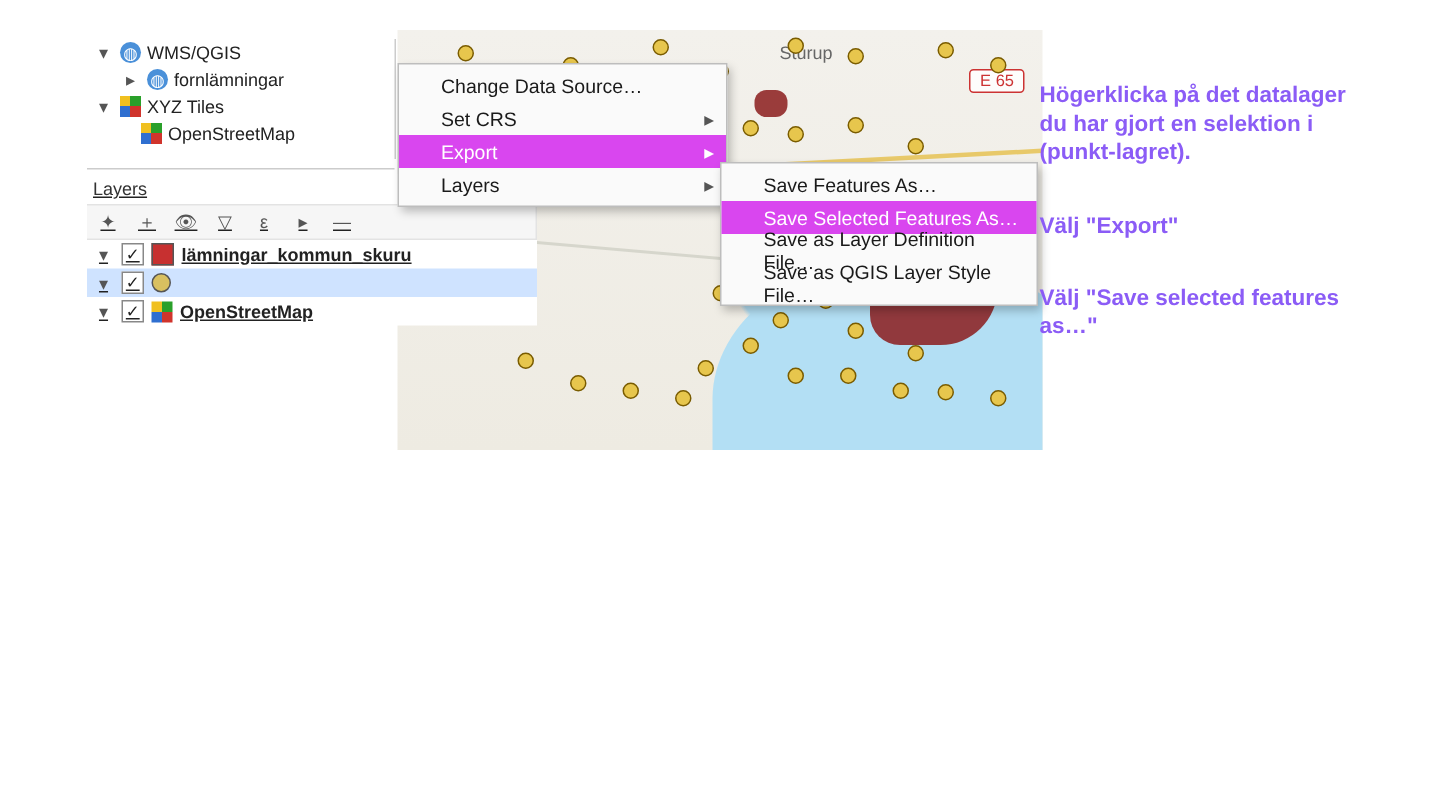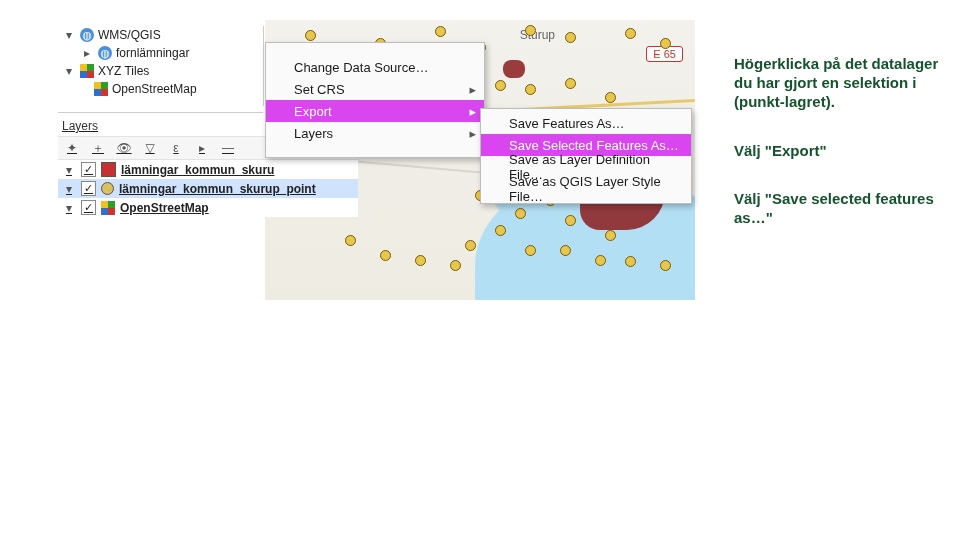--- a/index.html
+++ b/index.html
@@ -47,35 +47,35 @@
   .sq-swatch { width:13px; height:13px; border:1px solid #555; background:#c73030; display:inline-block; }
   .ci-swatch { width:11px; height:11px; border:1px solid #555; background:#d9c060; display:inline-block; border-radius:50%; }
   .chk { width:13px; height:13px; background:#fff; border:1px solid #888; display:inline-flex; align-items:center; justify-content:center; font-size:11px; color:#222; }
   .layer-row { display:flex; align-items:center; height:19px; gap:5px; padding-left:4px; }
   .layer-row.sel { background:#cfe3ff; }
   .underlined { text-decoration:underline; }
 
   
   .ctx {
     position:absolute; left:265px; top:42px; width:218px; background:#fafafa;
-    border:1px solid #bdbdbd; box-shadow:2px 3px 6px rgba(0,0,0,.25); padding:13px 0;
+    border:1px solid #bdbdbd; box-shadow:2px 3px 6px rgba(0,0,0,.25); padding:3px 0;
   }
   .ctx-row { display:flex; align-items:center; height:22px; padding:0 10px 0 28px; position:relative; font-size:13px; color:#1a1a1a; }
   .ctx-row .arw { position:absolute; right:8px; color:#555;}
   .ctx-row.sel { background:#d946ef; color:#fff; }
   .ctx-row.sel .arw { color:#fff; }
 
   
   .subctx {
     position:absolute; left:480px; top:108px; width:210px; background:#fafafa;
     border:1px solid #bdbdbd; box-shadow:2px 3px 6px rgba(0,0,0,.25); padding:3px 0;
   }
 
   
-  .instr { position:absolute; left:734px; width:210px; font-size:15px; font-weight:600; color:#14532d; line-height:1.25; }
+  .instr { position:absolute; left:693px; width:210px; font-size:15px; font-weight:600; color:#8b5cf6; line-height:1.25; }
 </style>
 </head>
 <body>
 
 <div class="stage">
 
   <div class="map">
     <div class="water"></div>
     <div class="roads"></div>
 
@@ -163,21 +163,20 @@
       <span class="tree-indent arrow">▾</span>
       <span class="chk">✓</span>
       <span class="sq-swatch"></span>
       <span class="txt bold">lämningar_kommun_skuru</span>
     </div>
 
     <div class="layer-row sel">
       <span class="tree-indent arrow">▾</span>
       <span class="chk">✓</span>
       <span class="ci-swatch"></span>
-      <span class="txt bold underlined">lämningar_kommun_skurup_point</span>
     </div>
 
     <div class="layer-row">
       <span class="tree-indent arrow">▾</span>
       <span class="chk">✓</span>
       <span class="xyz"></span>
       <span class="txt bold">OpenStreetMap</span>
     </div>
   </div>
 

